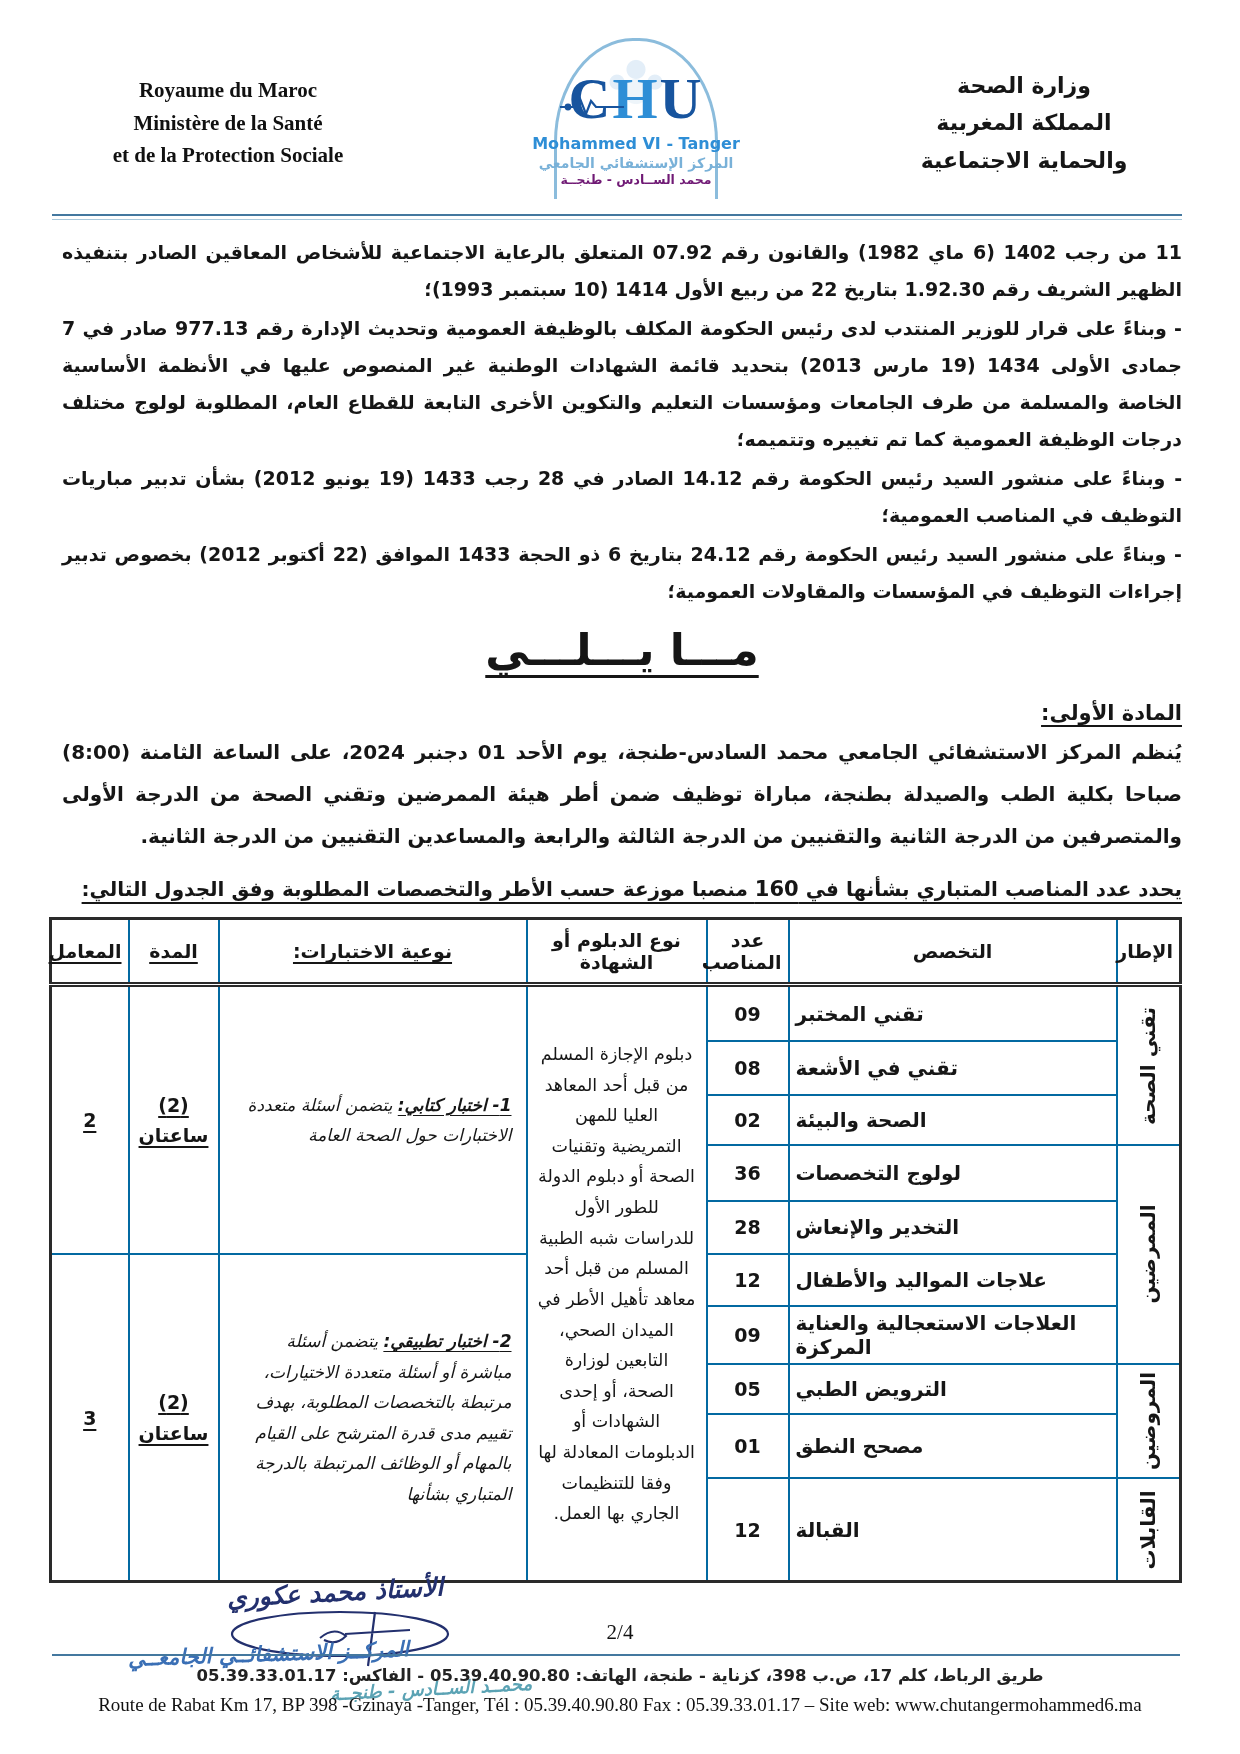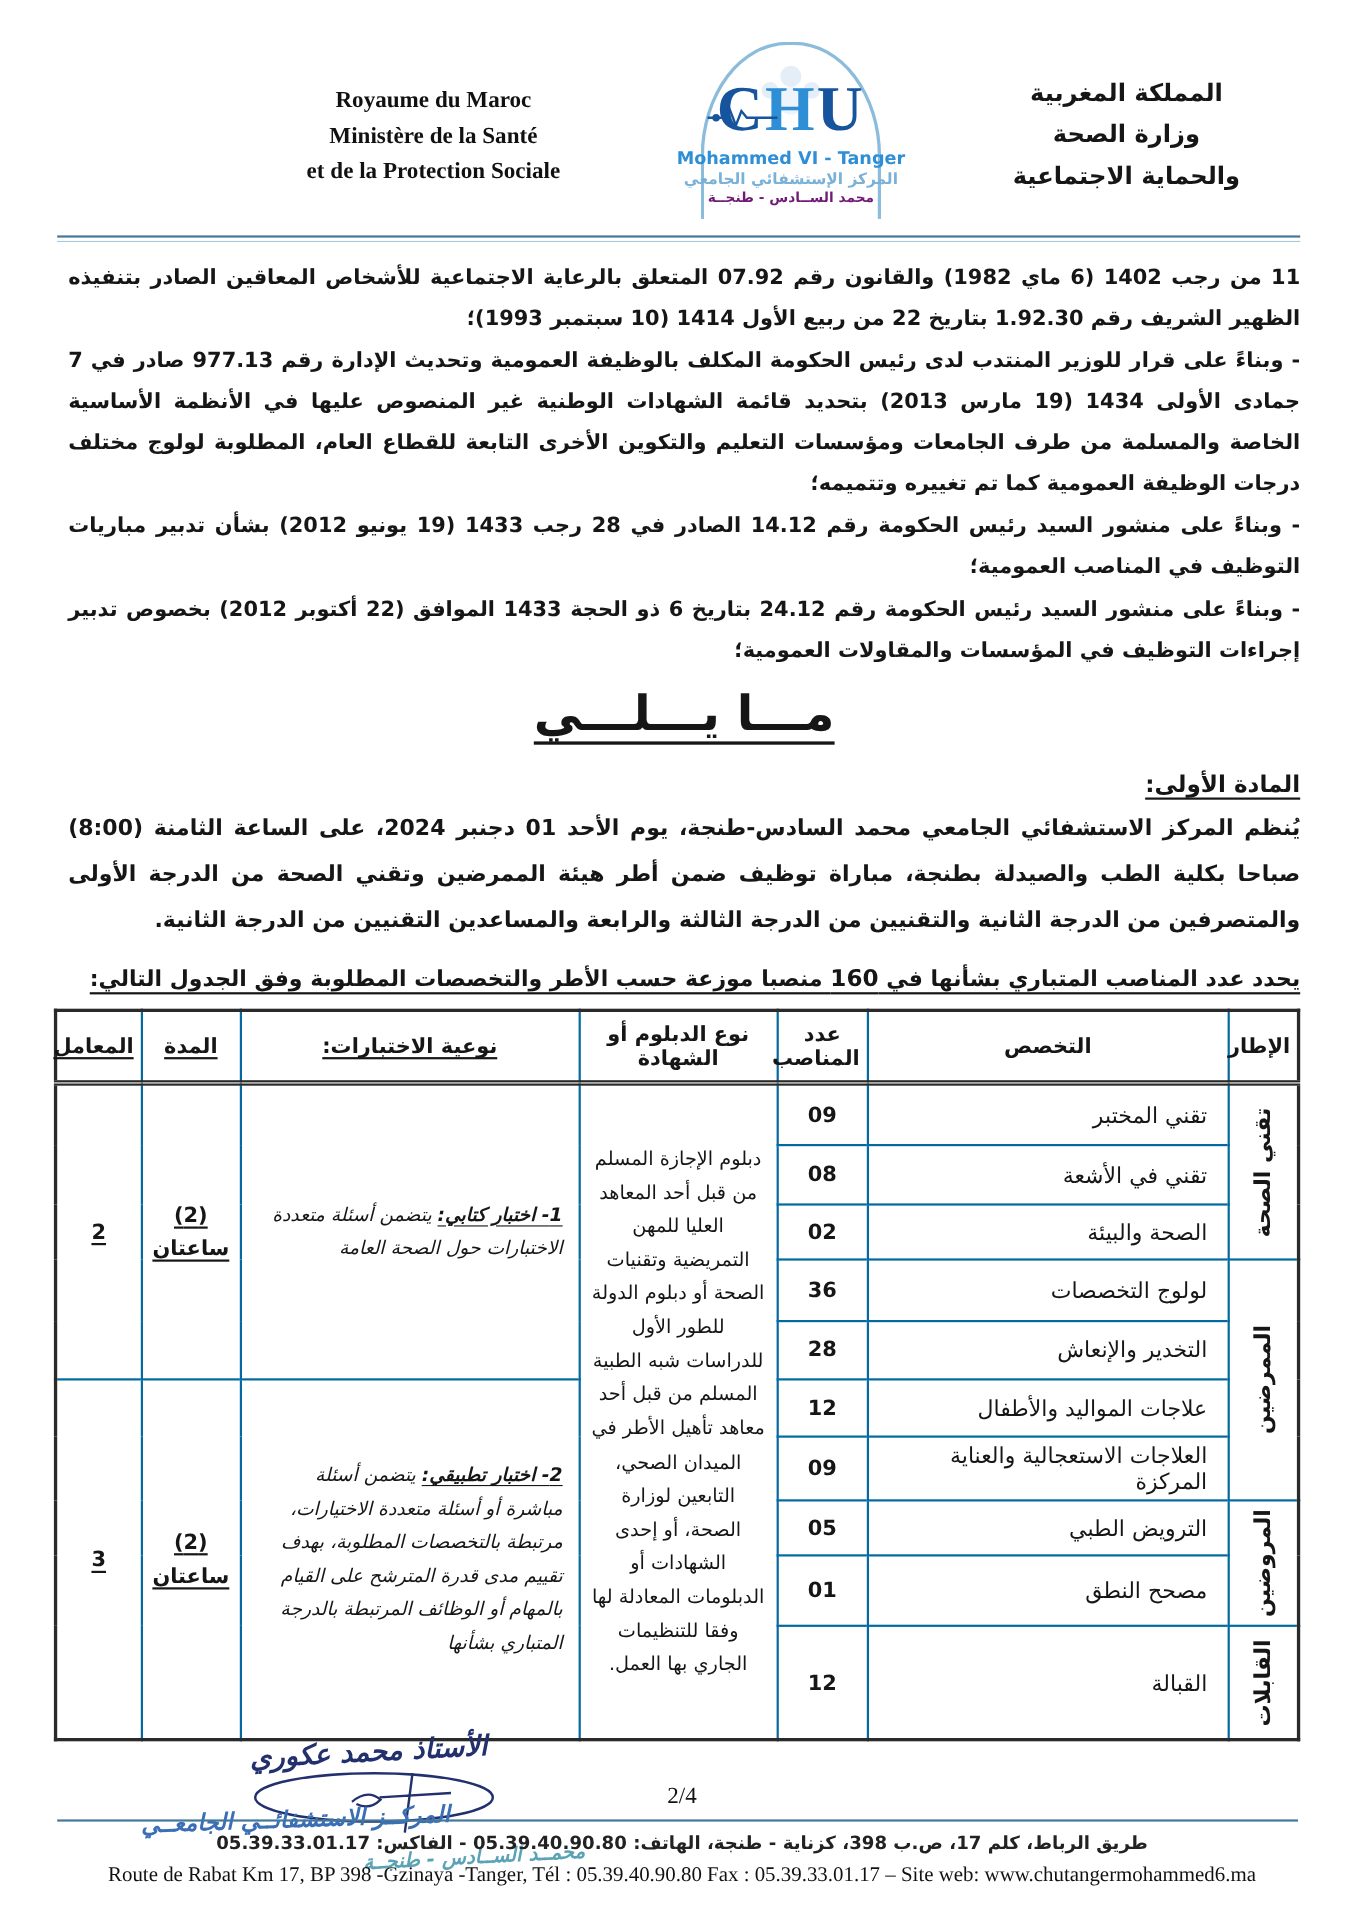--- a/index.html
+++ b/index.html
@@ -1,19 +1,19 @@
 <!DOCTYPE html>
 <html lang="ar"><head>
 <meta charset="utf-8">
 <style>
   html,body{margin:0;padding:0;background:#e8e8e8;}
   .page{width:1240px;height:1754px;margin:0 auto;background:#ffffff;position:relative;overflow:hidden;
         font-family:"DejaVu Sans",sans-serif;color:#161616;direction:rtl;}
   
-  .hdr{direction:ltr;display:flex;justify-content:flex-end;align-items:center;padding:44px 66px 0 58px;}
+  .hdr{direction:ltr;display:flex;justify-content:space-between;align-items:center;padding:44px 66px 0 58px;}
   .hdr-fr{width:340px;text-align:center;font-family:"Liberation Serif",serif;font-weight:bold;
           font-size:21px;line-height:1.55;color:#111;}
   .hdr-ar{width:300px;direction:rtl;text-align:center;font-weight:bold;font-size:22px;line-height:1.7;}
   .logo{width:310px;height:158px;position:relative;text-align:center;}
   .arch{position:absolute;left:50%;top:-6px;transform:translateX(-50%);width:158px;height:158px;
         border:3px solid #8bbcdc;border-bottom:none;border-radius:79px 79px 0 0/104px 104px 0 0;
         background:
           radial-gradient(circle at 50% 18%, #e3eef8 0 9px, rgba(0,0,0,0) 10px),
           radial-gradient(circle at 38% 26%, #e3eef8 0 7px, rgba(0,0,0,0) 8px),
           radial-gradient(circle at 62% 26%, #e3eef8 0 7px, rgba(0,0,0,0) 8px),
@@ -43,21 +43,21 @@
   
   table.maintbl{border-collapse:collapse;margin:16px auto 0 12px;width:1130px;table-layout:fixed;
                 border:3px solid #2a2a2a;direction:rtl;}
   .maintbl th,.maintbl td{border:2px solid #0369a1;padding:2px 6px;vertical-align:middle;}
   .maintbl thead th{font-size:19px;font-weight:bold;height:58px;}
   .maintbl thead th.u{text-decoration:underline;text-decoration-thickness:2px;text-underline-offset:4px;}
   .maintbl thead tr{border-bottom:5px double #2a2a2a;}
   td.frame-cell{position:relative;}
   .vtext{position:absolute;top:50%;left:50%;transform:translate(-50%,-50%) rotate(-90deg);
          white-space:nowrap;font-weight:bold;font-size:20px;}
-  td.spec{font-size:20px;font-weight:normal;text-align:right;padding-right:18px;}
+  td.spec{font-size:20px;font-weight:bold;text-align:left;padding-right:18px;}
   td.pos{font-size:19px;font-weight:bold;text-align:center;}
   td.diploma{font-size:17.5px;font-weight:normal;text-align:center;line-height:1.75;padding:4px 10px;}
   td.exam{font-size:17px;font-style:italic;text-align:right;line-height:1.8;padding:4px 14px;}
   .exam-label{font-weight:bold;text-decoration:underline;text-underline-offset:4px;}
   td.dur,td.coef{text-align:center;font-weight:bold;font-size:19px;}
   .u2l{display:block;text-decoration:underline;text-decoration-thickness:2px;text-underline-offset:4px;line-height:1.6;}
   tr.h58{height:56px;} tr.h56{height:54px;} tr.h52{height:50px;} tr.h55{height:53px;}
   tr.h54{height:52px;} tr.h60{height:58px;} tr.h66{height:64px;} tr.h106{height:104px;}
   
   .sig-name{position:absolute;left:170px;top:1578px;width:330px;color:#23306e;font-size:25px;font-weight:bold;
@@ -93,22 +93,22 @@
       </div>
       <svg class="ecg" viewBox="0 0 64 26">
         <polyline points="0,15 14,15 19,4 26,22 31,9 36,15 64,15" fill="none" stroke="#17549e" stroke-width="2.2"></polyline>
         <circle cx="8" cy="15" r="3.4" fill="#17549e"></circle>
       </svg>
       <div class="logo-en">Mohammed VI - Tanger</div>
       <div class="logo-ar1">المركز الإستشفائي الجامعي</div>
       <div class="logo-ar2">محمد الســادس - طنجــة</div>
     </div>
     <div class="hdr-ar">
+      <div>وزارة الصحة</div>
       <div>المملكة المغربية</div>
-      <div>وزارة الصحة</div>
       <div>والحماية الاجتماعية</div>
     </div>
   </div>
   <div class="hdr-rule"></div>
 
   <div class="content">
     <div>
       <p class="body-p">11 من رجب 1402 (6 ماي 1982) والقانون رقم 07.92 المتعلق بالرعاية الاجتماعية للأشخاص المعاقين الصادر بتنفيذه الظهير الشريف رقم 1.92.30 بتاريخ 22 من ربيع الأول 1414 (10 سبتمبر 1993)؛</p>
       <p class="body-p">- وبناءً على قرار للوزير المنتدب لدى رئيس الحكومة المكلف بالوظيفة العمومية وتحديث الإدارة رقم 977.13 صادر في 7 جمادى الأولى 1434 (19 مارس 2013) بتحديد قائمة الشهادات الوطنية غير المنصوص عليها في الأنظمة الأساسية الخاصة والمسلمة من طرف الجامعات ومؤسسات التعليم والتكوين الأخرى التابعة للقطاع العام، المطلوبة لولوج مختلف درجات الوظيفة العمومية كما تم تغييره وتتميمه؛</p>
       <p class="body-p">- وبناءً على منشور السيد رئيس الحكومة رقم 14.12 الصادر في 28 رجب 1433 (19 يونيو 2012) بشأن تدبير مباريات التوظيف في المناصب العمومية؛</p>

